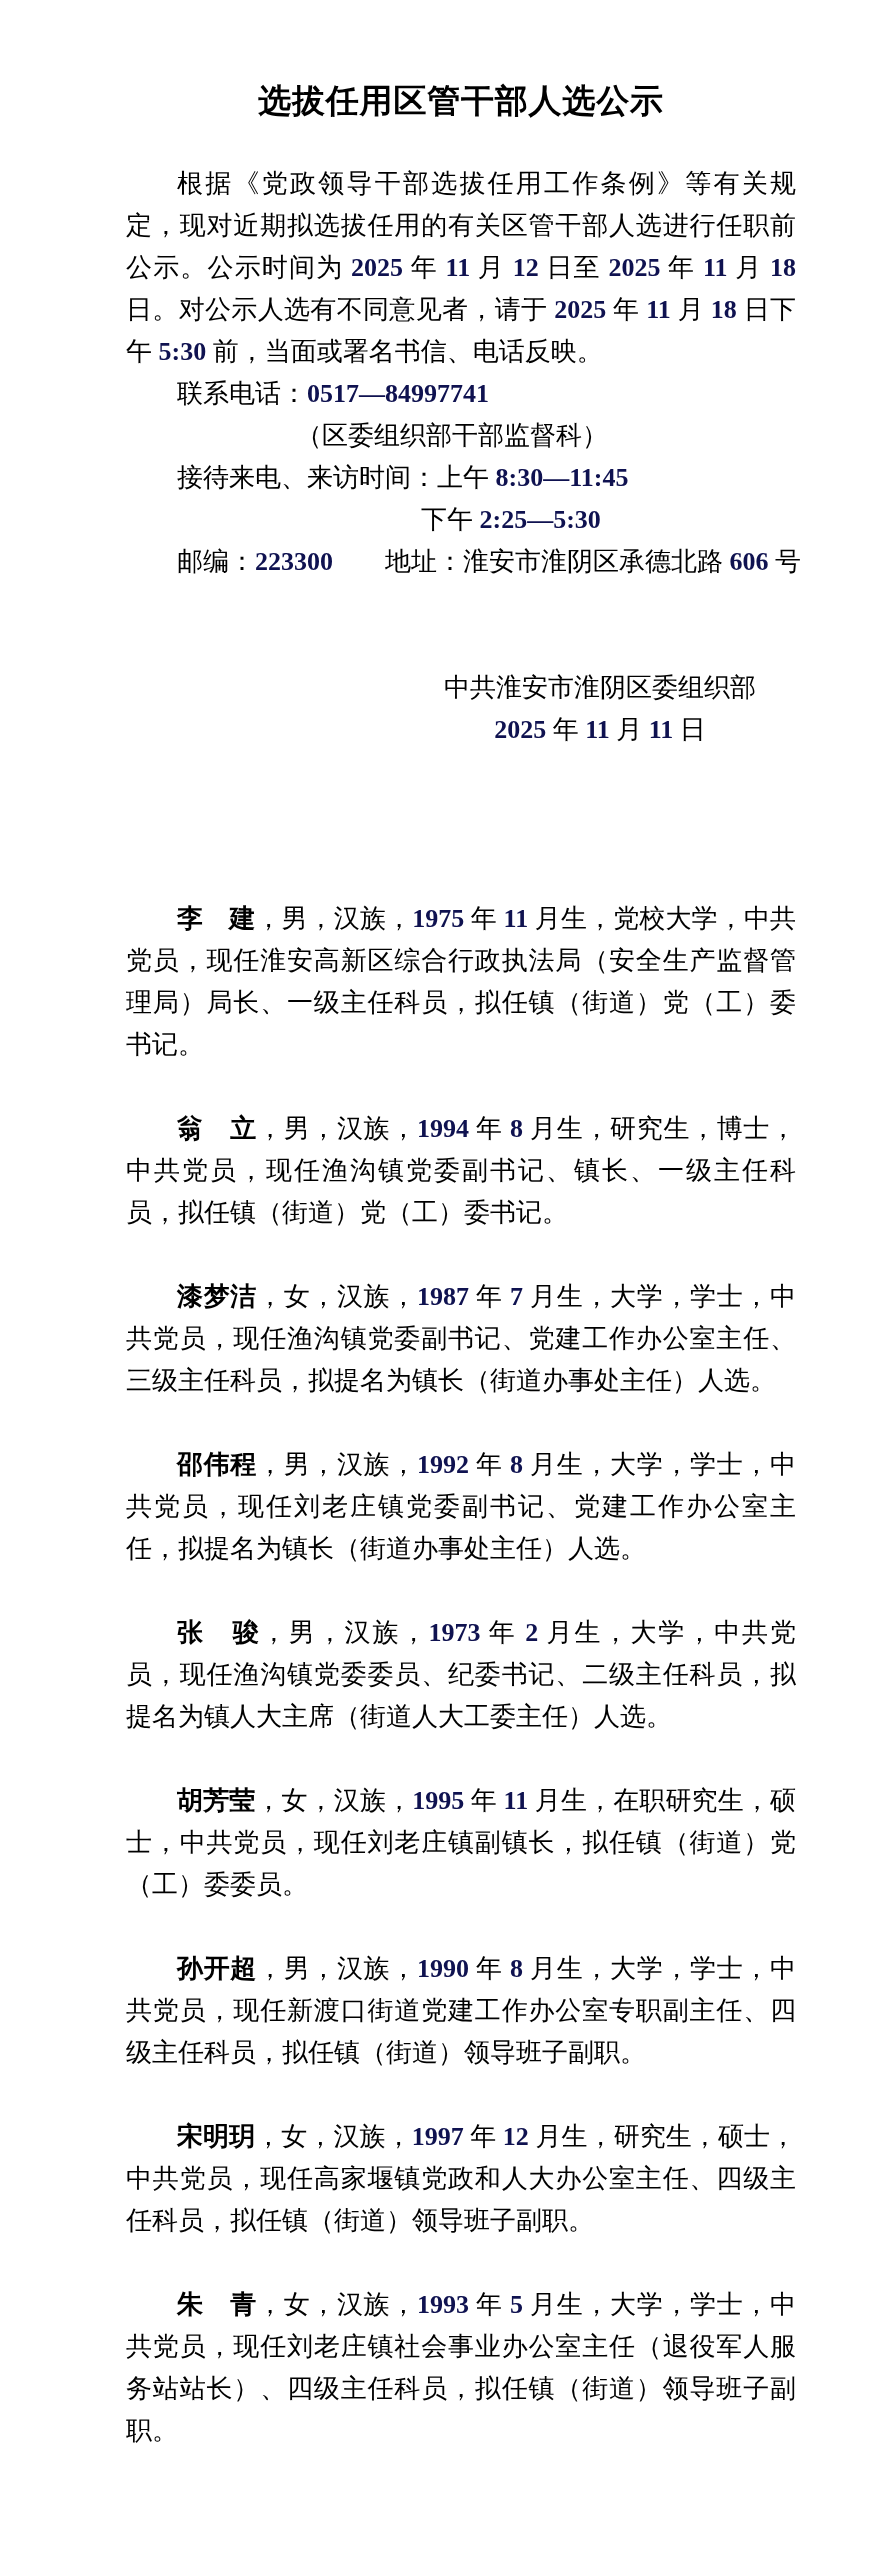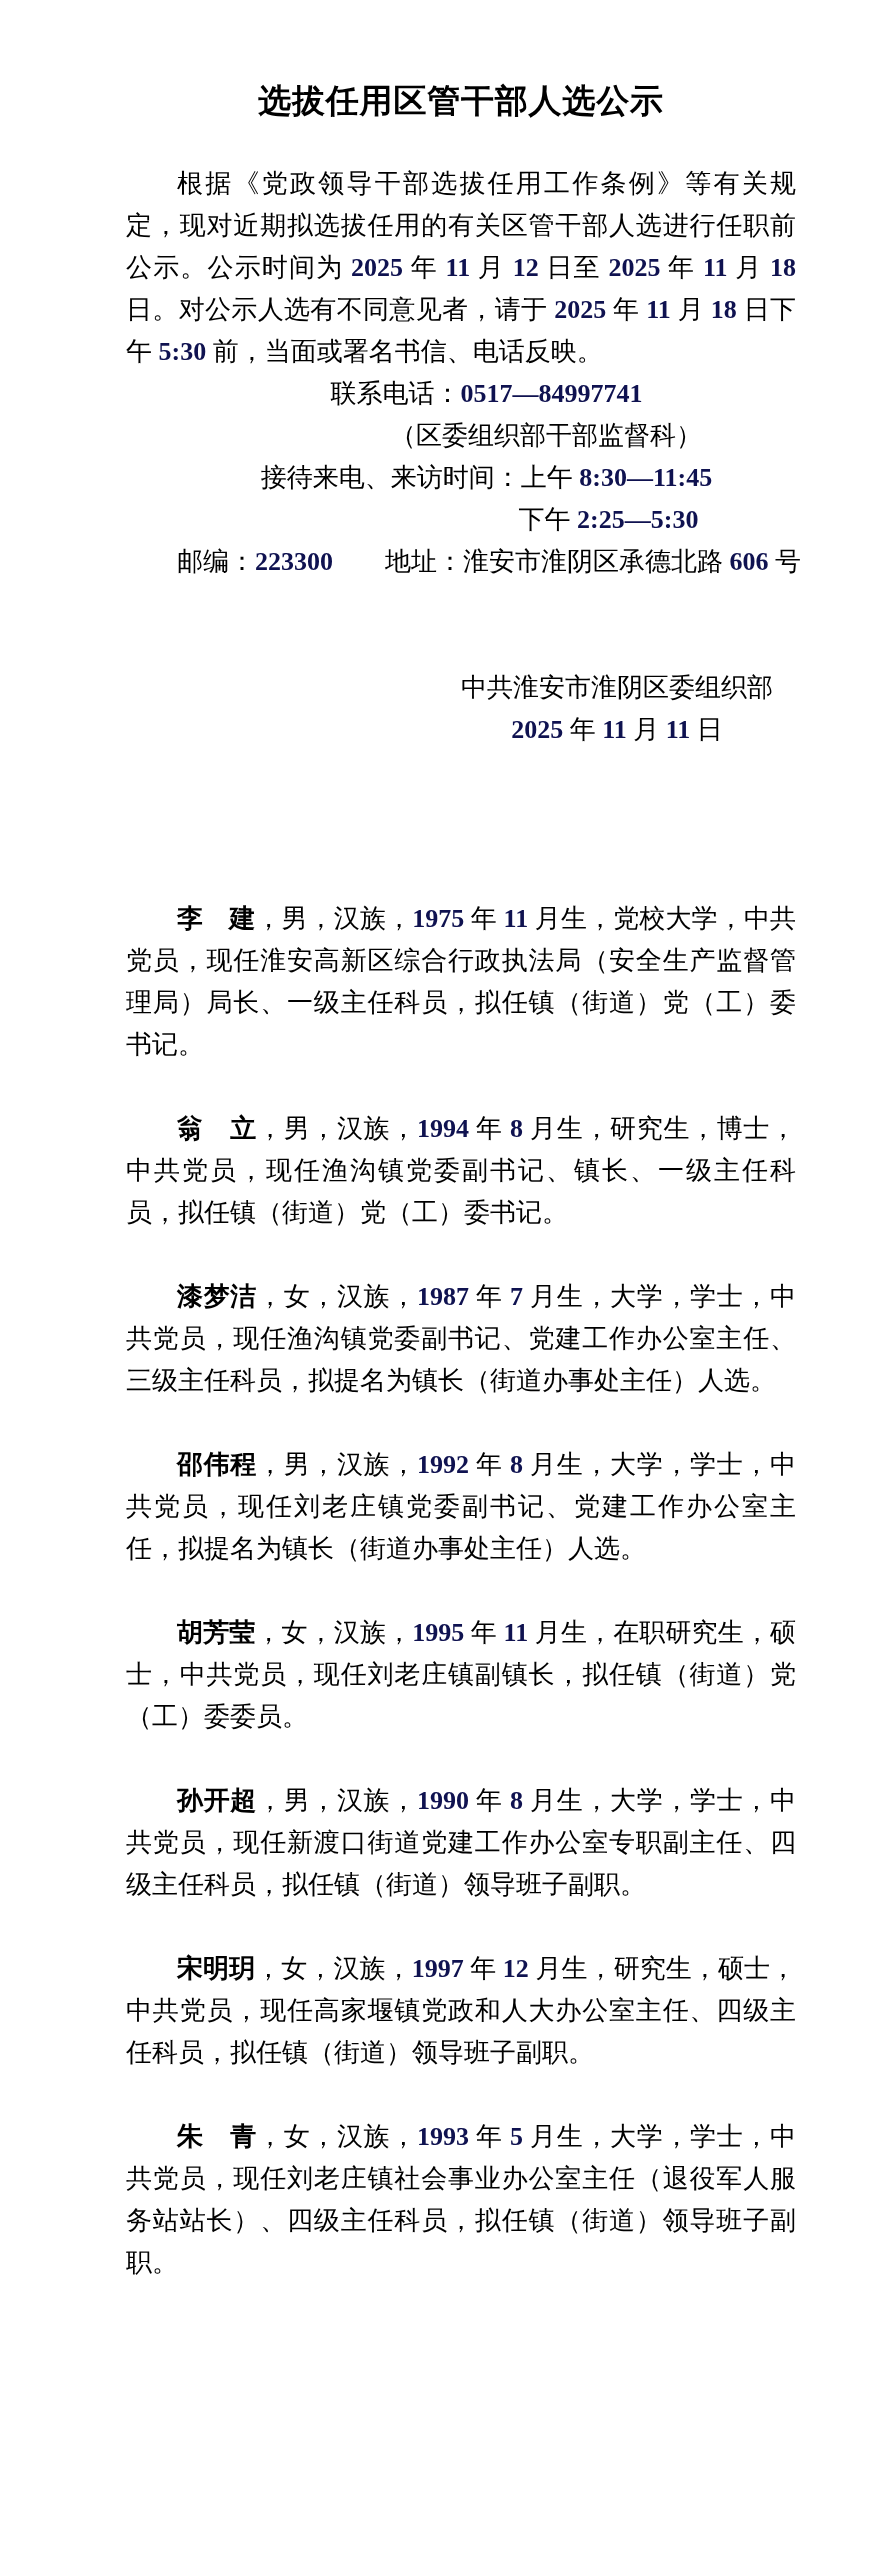--- a/index.html
+++ b/index.html
@@ -24,33 +24,32 @@
     margin: 0 0 40px 0;
     font-size: 33px;
     line-height: 43px;
     font-weight: 700;
     text-align: center;
     letter-spacing: 0.8px;
   }
   .para, .line, .entry, .signature div {
     font-size: 26px;
     line-height: 42px;
-    text-align: center;
   }
   .para {
     margin: 0;
     text-align: justify;
     text-indent: 51px;
   }
   .line { white-space: nowrap; }
   .indent1 { text-indent: 51px; }
   .dept   { text-indent: 170px; }
   .hours2 { text-indent: 295px; }
   .signature {
-    margin: 84px 23px 0 auto;
+    margin: 84px 40px 0 auto;
     width: -moz-fit-content;
     width: fit-content;
     text-align: center;
   }
   .candidates { margin-top: 147px; }
   .entry {
     margin: 6px 0 42px 0;
     text-align: justify;
     text-indent: 51px;
   }
@@ -78,20 +77,21 @@
   <div class="signature">
     <div>中共淮安市淮阴区委组织部</div>
     <div class="nb"><b class="num">2025</b> 年 <b class="num">11</b> 月 <b class="num">11</b> 日</div>
   </div>
 
   <div class="candidates">
       <p class="entry nb"><span class="cname">李　建</span><span>，男，汉族，<b class="num">1975</b> 年 <b class="num">11</b> 月生，党校大学，中共党员，现任淮安高新区综合行政执法局（安全生产监督管理局）局长、一级主任科员，拟任镇（街道）党（工）委书记。</span></p>
       <p class="entry nb"><span class="cname">翁　立</span><span>，男，汉族，<b class="num">1994</b> 年 <b class="num">8</b> 月生，研究生，博士，中共党员，现任渔沟镇党委副书记、镇长、一级主任科员，拟任镇（街道）党（工）委书记。</span></p>
       <p class="entry nb"><span class="cname">漆梦洁</span><span>，女，汉族，<b class="num">1987</b> 年 <b class="num">7</b> 月生，大学，学士，中共党员，现任渔沟镇党委副书记、党建工作办公室主任、三级主任科员，拟提名为镇长（街道办事处主任）人选。</span></p>
       <p class="entry nb"><span class="cname">邵伟程</span><span>，男，汉族，<b class="num">1992</b> 年 <b class="num">8</b> 月生，大学，学士，中共党员，现任刘老庄镇党委副书记、党建工作办公室主任，拟提名为镇长（街道办事处主任）人选。</span></p>
+      <p class="entry nb"><span class="cname">张　骏</span><span>，男，汉族，<b class="num">1973</b> 年 <b class="num">2</b> 月生，大学，中共党员，现任渔沟镇党委委员、纪委书记、二级主任科员，拟提名为镇人大主席（街道人大工委主任）人选。</span></p>
       <p class="entry nb"><span class="cname">胡芳莹</span><span>，女，汉族，<b class="num">1995</b> 年 <b class="num">11</b> 月生，在职研究生，硕士，中共党员，现任刘老庄镇副镇长，拟任镇（街道）党（工）委委员。</span></p>
       <p class="entry nb"><span class="cname">孙开超</span><span>，男，汉族，<b class="num">1990</b> 年 <b class="num">8</b> 月生，大学，学士，中共党员，现任新渡口街道党建工作办公室专职副主任、四级主任科员，拟任镇（街道）领导班子副职。</span></p>
       <p class="entry nb"><span class="cname">宋明玥</span><span>，女，汉族，<b class="num">1997</b> 年 <b class="num">12</b> 月生，研究生，硕士，中共党员，现任高家堰镇党政和人大办公室主任、四级主任科员，拟任镇（街道）领导班子副职。</span></p>
       <p class="entry nb"><span class="cname">朱　青</span><span>，女，汉族，<b class="num">1993</b> 年 <b class="num">5</b> 月生，大学，学士，中共党员，现任刘老庄镇社会事业办公室主任（退役军人服务站站长）、四级主任科员，拟任镇（街道）领导班子副职。</span></p>
     </div>
 
 </div>
 
 
 </body></html>

